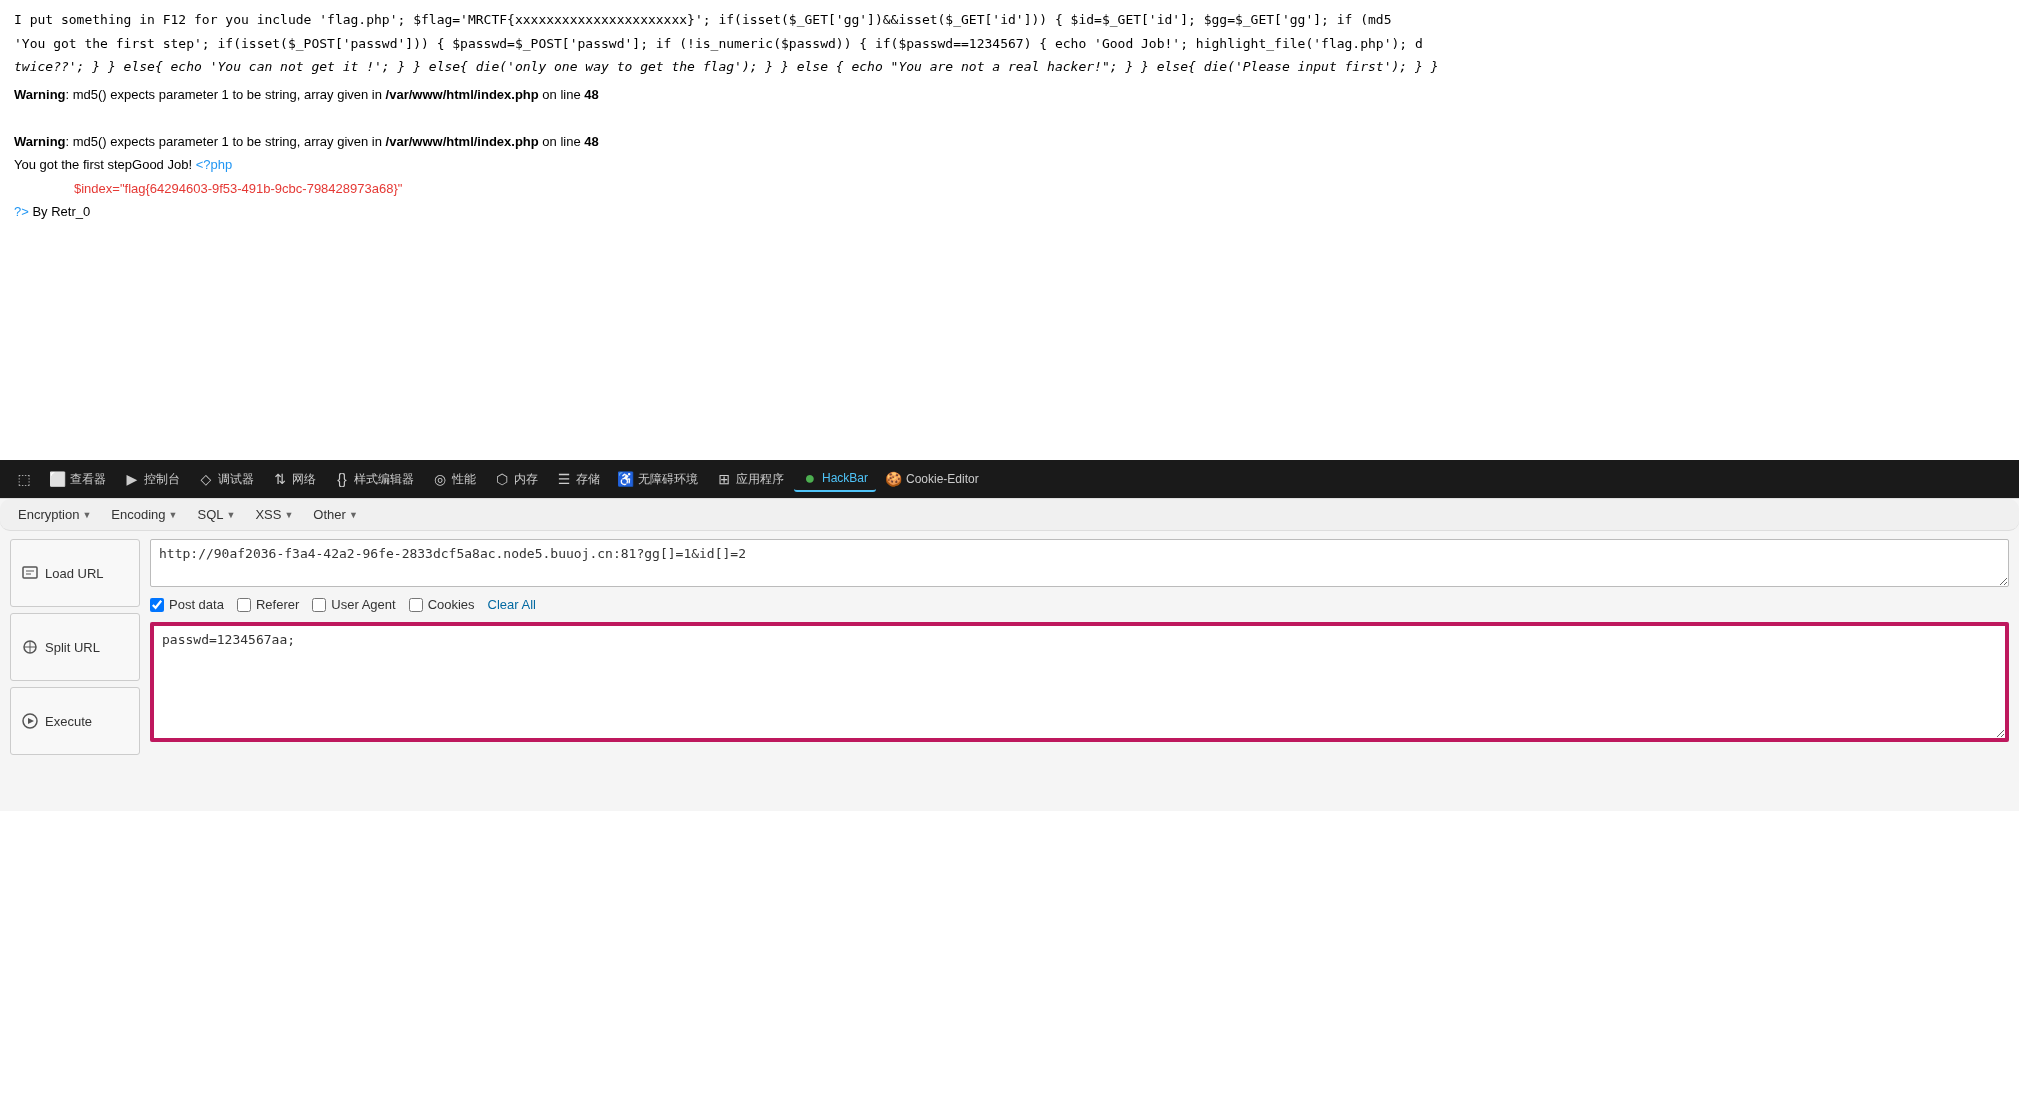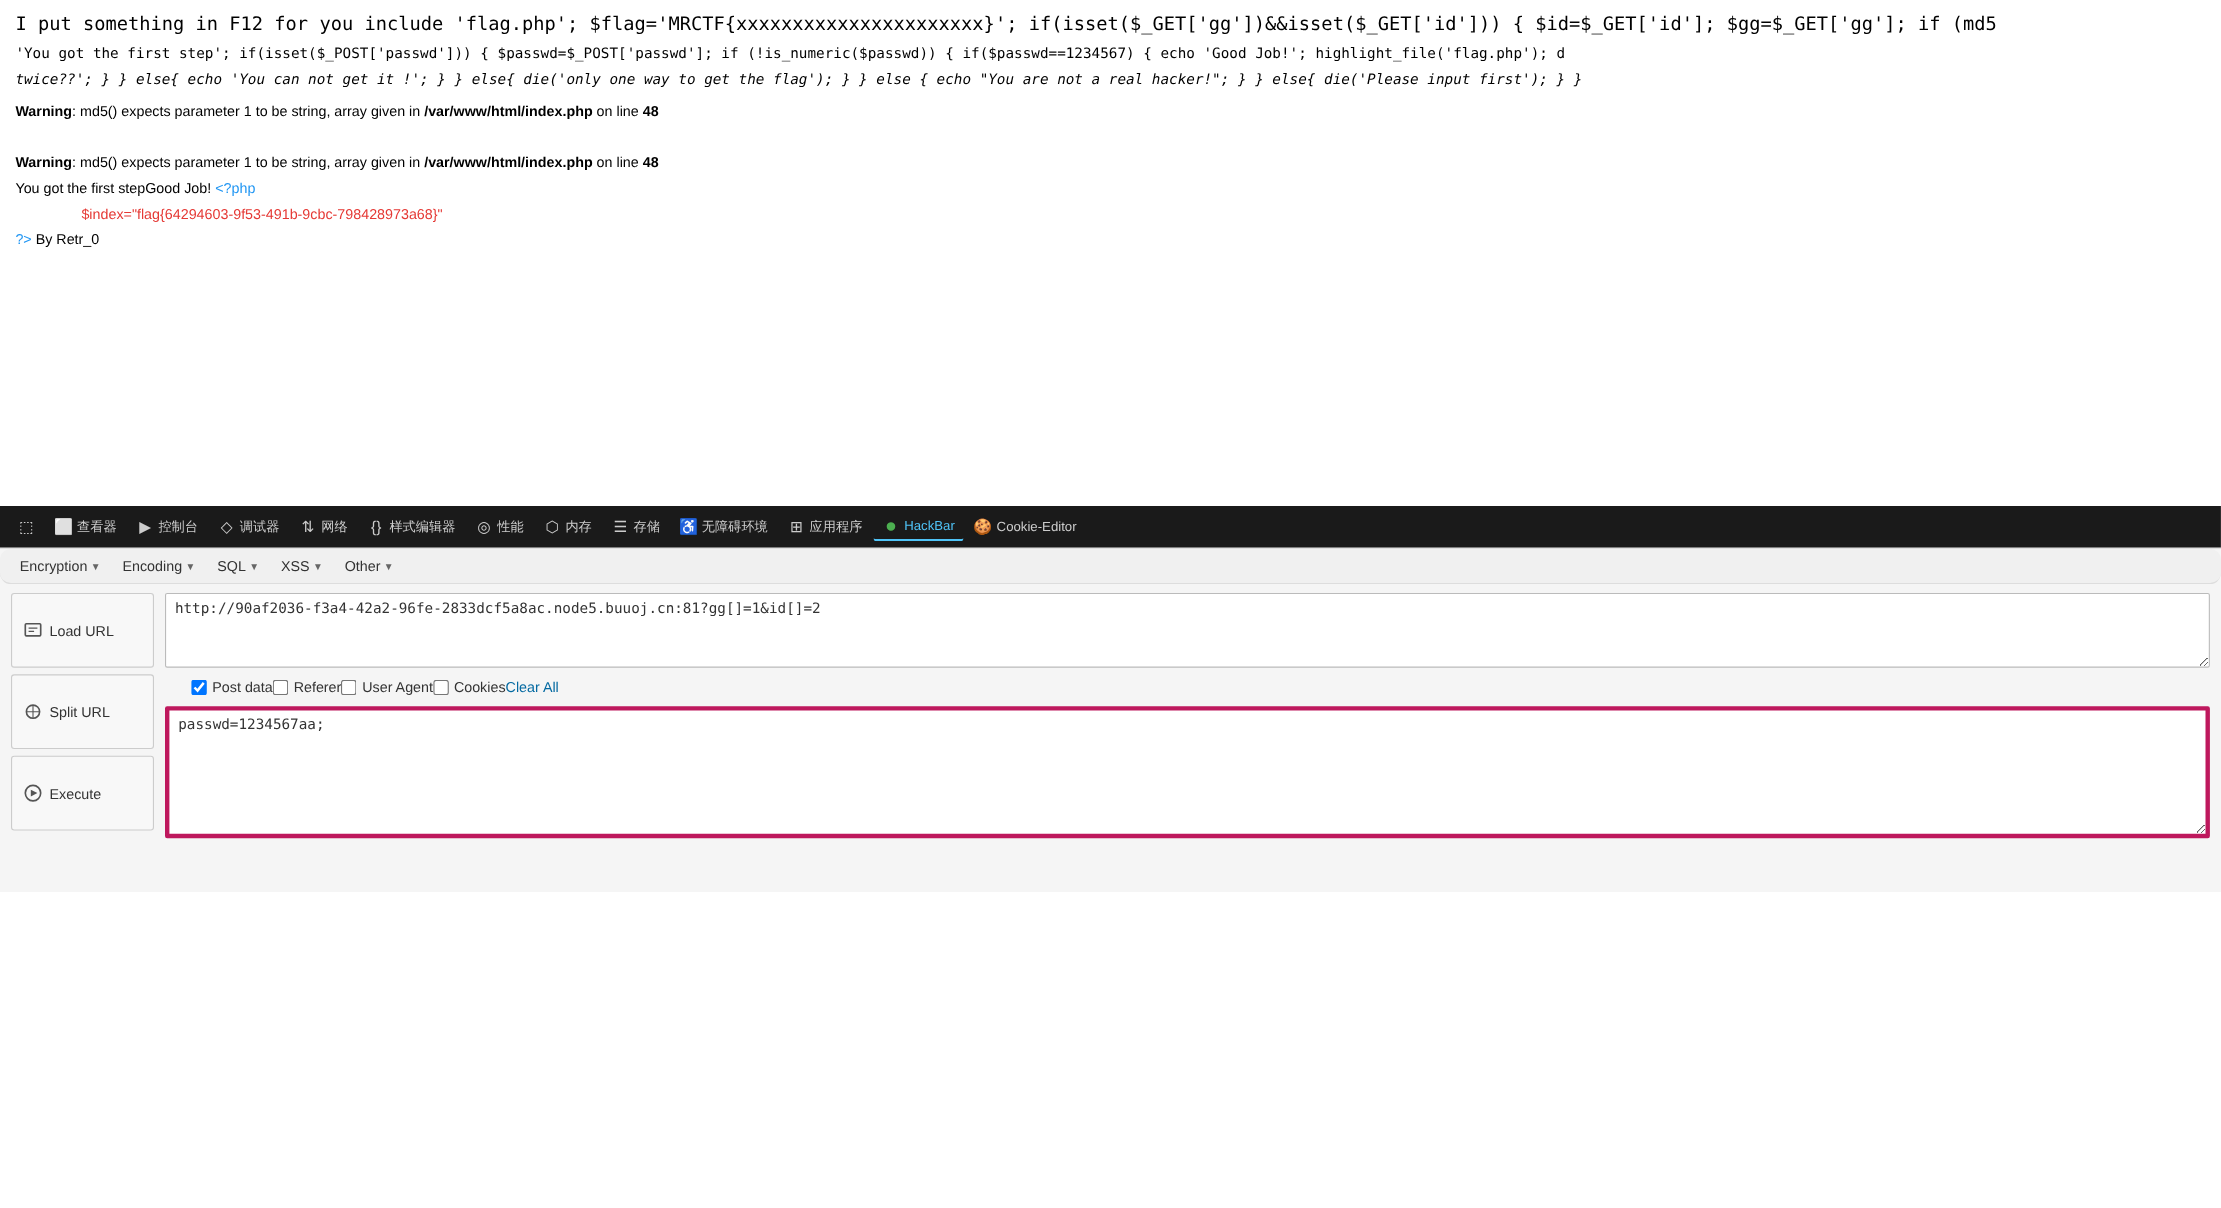--- a/index.html
+++ b/index.html
@@ -137,31 +137,30 @@
       gap: 8px;
     }
 
     .url-input {
       width: 100%;
       padding: 6px 8px;
       border: 1px solid #bbb;
       border-radius: 2px;
       font-size: 13px;
       font-family: monospace;
-      height: 68px;
+      height: 48px;
       resize: vertical;
       color: #333;
     }
 
     .checkbox-row {
       display: flex;
       align-items: center;
-      gap: 0;
+      gap: 13px;
       padding: 2px 0;
-      margin-left: 24px;
     }
 
     .checkbox-label {
       display: flex;
       align-items: center;
       gap: 5px;
       font-size: 13px;
       cursor: pointer;
       color: #333;
     }
@@ -191,21 +190,21 @@
       padding: 6px 8px;
       resize: vertical;
       min-height: 120px;
       color: #333;
     }
   </style>
 </head>
 <body>
 
 <div class="main-content">
-  <p style="font-family:monospace; font-size:17px; white-space:pre-wrap; word-break:break-all;">I put something in F12 for you include 'flag.php'; $flag='MRCTF{xxxxxxxxxxxxxxxxxxxxxx}'; if(isset($_GET['gg'])&amp;&amp;isset($_GET['id'])) { $id=$_GET['id']; $gg=$_GET['gg']; if (md5</p>
+  <p style="font-family:monospace; font-size:13px; white-space:pre-wrap; word-break:break-all;">I put something in F12 for you include 'flag.php'; $flag='MRCTF{xxxxxxxxxxxxxxxxxxxxxx}'; if(isset($_GET['gg'])&amp;&amp;isset($_GET['id'])) { $id=$_GET['id']; $gg=$_GET['gg']; if (md5</p>
   <p style="font-family:monospace; font-size:13px; white-space:pre-wrap; word-break:break-all;">'You got the first step'; if(isset($_POST['passwd'])) { $passwd=$_POST['passwd']; if (!is_numeric($passwd)) { if($passwd==1234567) { echo 'Good Job!'; highlight_file('flag.php'); d</p>
   <p style="font-family:monospace; font-size:13px; white-space:pre-wrap; word-break:break-all;font-style:italic;">twice??'; } } else{ echo 'You can not get it !'; } } else{ die('only one way to get the flag'); } } else { echo "You are not a real hacker!"; } } else{ die('Please input first'); } }</p>
 
   <p style="margin-top: 8px;">
     <span class="warning-bold">Warning</span><span>: md5() expects parameter 1 to be string, array given in </span><strong>/var/www/html/index.php</strong><span> on line </span><strong>48</strong>
   </p>
 
   <p>&nbsp;</p>
 
   <p>

